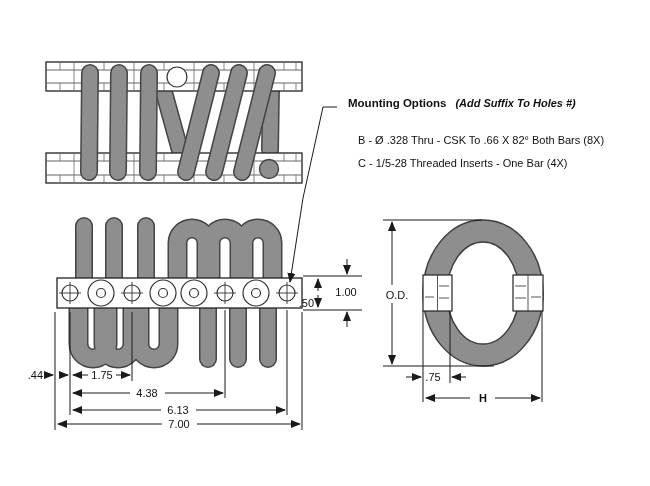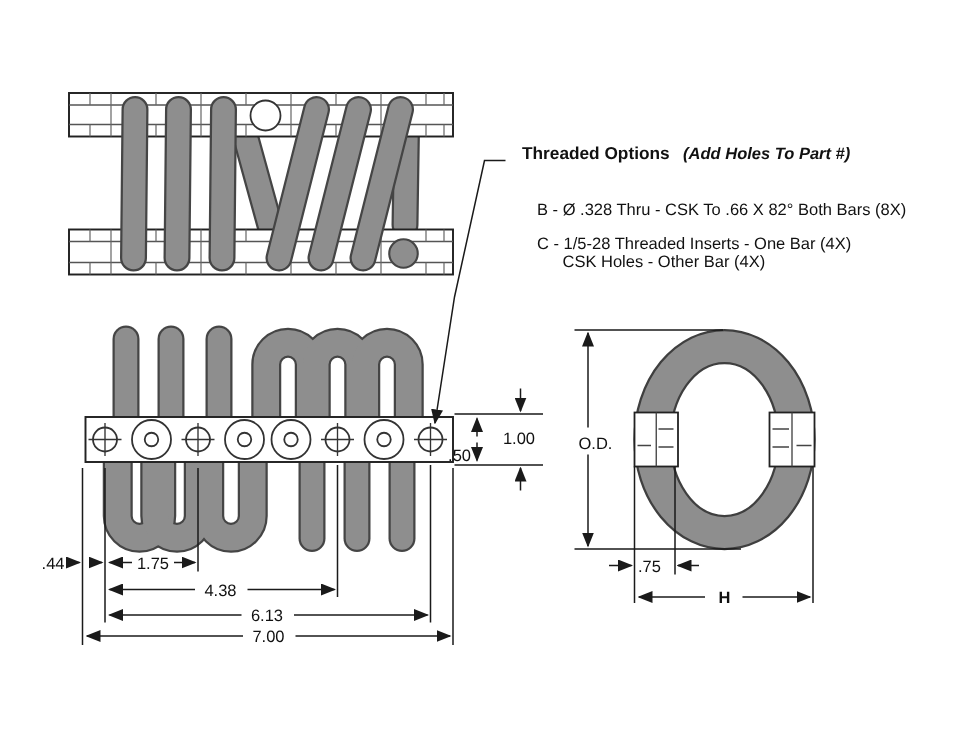--- a/index.html
+++ b/index.html
@@ -197,19 +197,18 @@
     <text x="147" y="397" text-anchor="middle">4.38</text>
     <text x="178" y="414" text-anchor="middle">6.13</text>
     <text x="179" y="428" text-anchor="middle">7.00</text>
     <text x="397" y="299" text-anchor="middle">O.D.</text>
     <text x="433" y="381" text-anchor="middle">.75</text>
     <text x="483" y="402" text-anchor="middle" font-weight="bold">H</text>
   </g>
 </svg>
 
 <div class="txt" style="left:348px;top:97px;">
-  <span class="mo-title">Threaded Options</span><span class="mo-note">(Add Holes To Part #)</span>
+  <span class="mo-title">Mounting Options</span><span class="mo-note">(Add Suffix To Holes #)</span>
 </div>
 <div class="txt" style="left:358px;top:134px;">B - Ø .328 Thru - CSK To .66 X 82° Both Bars (8X)</div>
 <div class="txt" style="left:358px;top:157px;">C - 1/5-28 Threaded Inserts - One Bar (4X)</div>
-<div class="txt" style="left:375px;top:169px;">CSK Holes - Other Bar (4X)</div>
 
 </div>
 
 </body></html>

